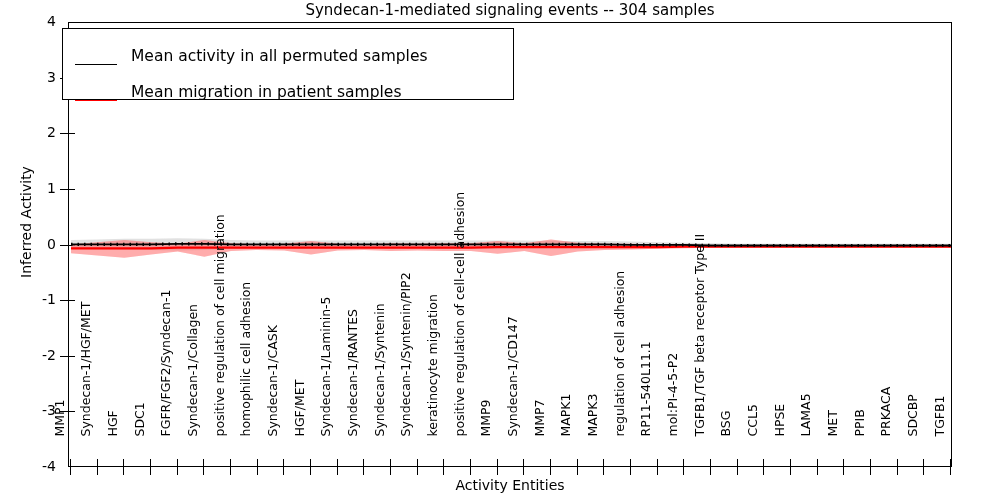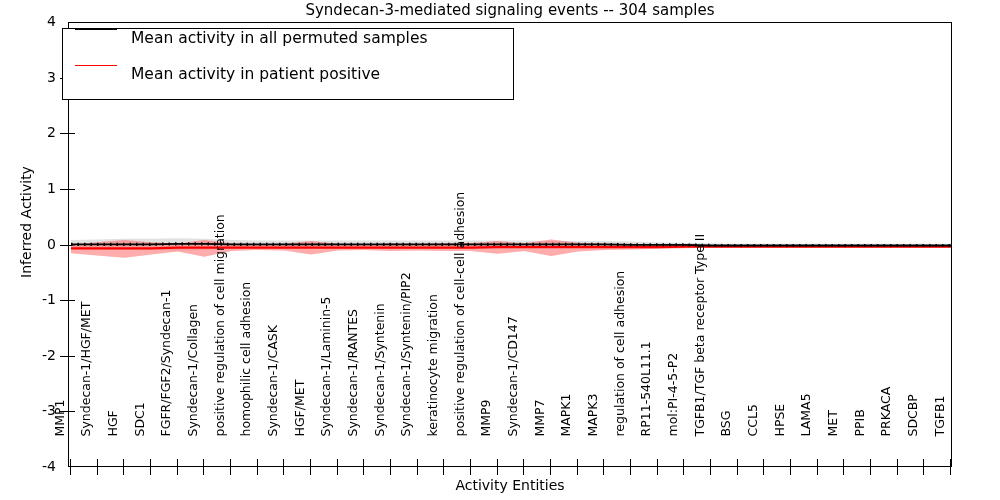--- a/index.html
+++ b/index.html
@@ -86,39 +86,39 @@
   
   .legend{
     position:absolute;
     left:62px; top:28px;
     width:452px; height:72px;
     border:1.4px solid #000;
     background:#fff;
     box-sizing:border-box;
   }
   .legend-row{
-    display:flex; align-items:flex-start;
+    display:flex; align-items:flex-end;
     height:36px;
     padding-left:12px;
   }
   .legend-swatch{
     width:42px; height:0;
     margin-right:14px;
     flex:0 0 auto;
   }
   .legend-swatch.black{ border-top:1.8px solid #000; }
   .legend-swatch.red{ border-top:1.8px solid #ff0000; }
   .legend-text{ font-size:15.5px; color:#000; white-space:nowrap; }
 </style>
 </head>
 <body>
 
 <div id="stage">
 
-  <div class="title">Syndecan-3-mediated signaling events -- 304 samples</div>
+  <div class="title">Syndecan-1-mediated signaling events -- 304 samples</div>
 
   <div id="y-axis">
       <div class="ylabwrap" style="top: 13px;">4</div>
       <div class="ytick" style="top: 77.625px;"></div>
       <div class="ytick" style="top: 77.625px; left: 68px; width: 7px;"></div>
       <div class="ylabwrap" style="top: 68.625px;">3</div>
       <div class="ytick" style="top: 133.25px;"></div>
       <div class="ytick" style="top: 133.25px; left: 68px; width: 7px;"></div>
       <div class="ylabwrap" style="top: 124.25px;">2</div>
       <div class="ytick" style="top: 188.875px;"></div>
@@ -262,17 +262,17 @@
 
   <div class="xlabel">Activity Entities</div>
 
   <div class="legend">
     <div class="legend-row">
       <span class="legend-swatch black"></span>
       <span class="legend-text">Mean activity in all permuted samples</span>
     </div>
     <div class="legend-row">
       <span class="legend-swatch red"></span>
-      <span class="legend-text">Mean activity in patient positive</span>
+      <span class="legend-text">Mean migration in patient samples</span>
     </div>
   </div>
 
 </div>
 
 </body></html>

